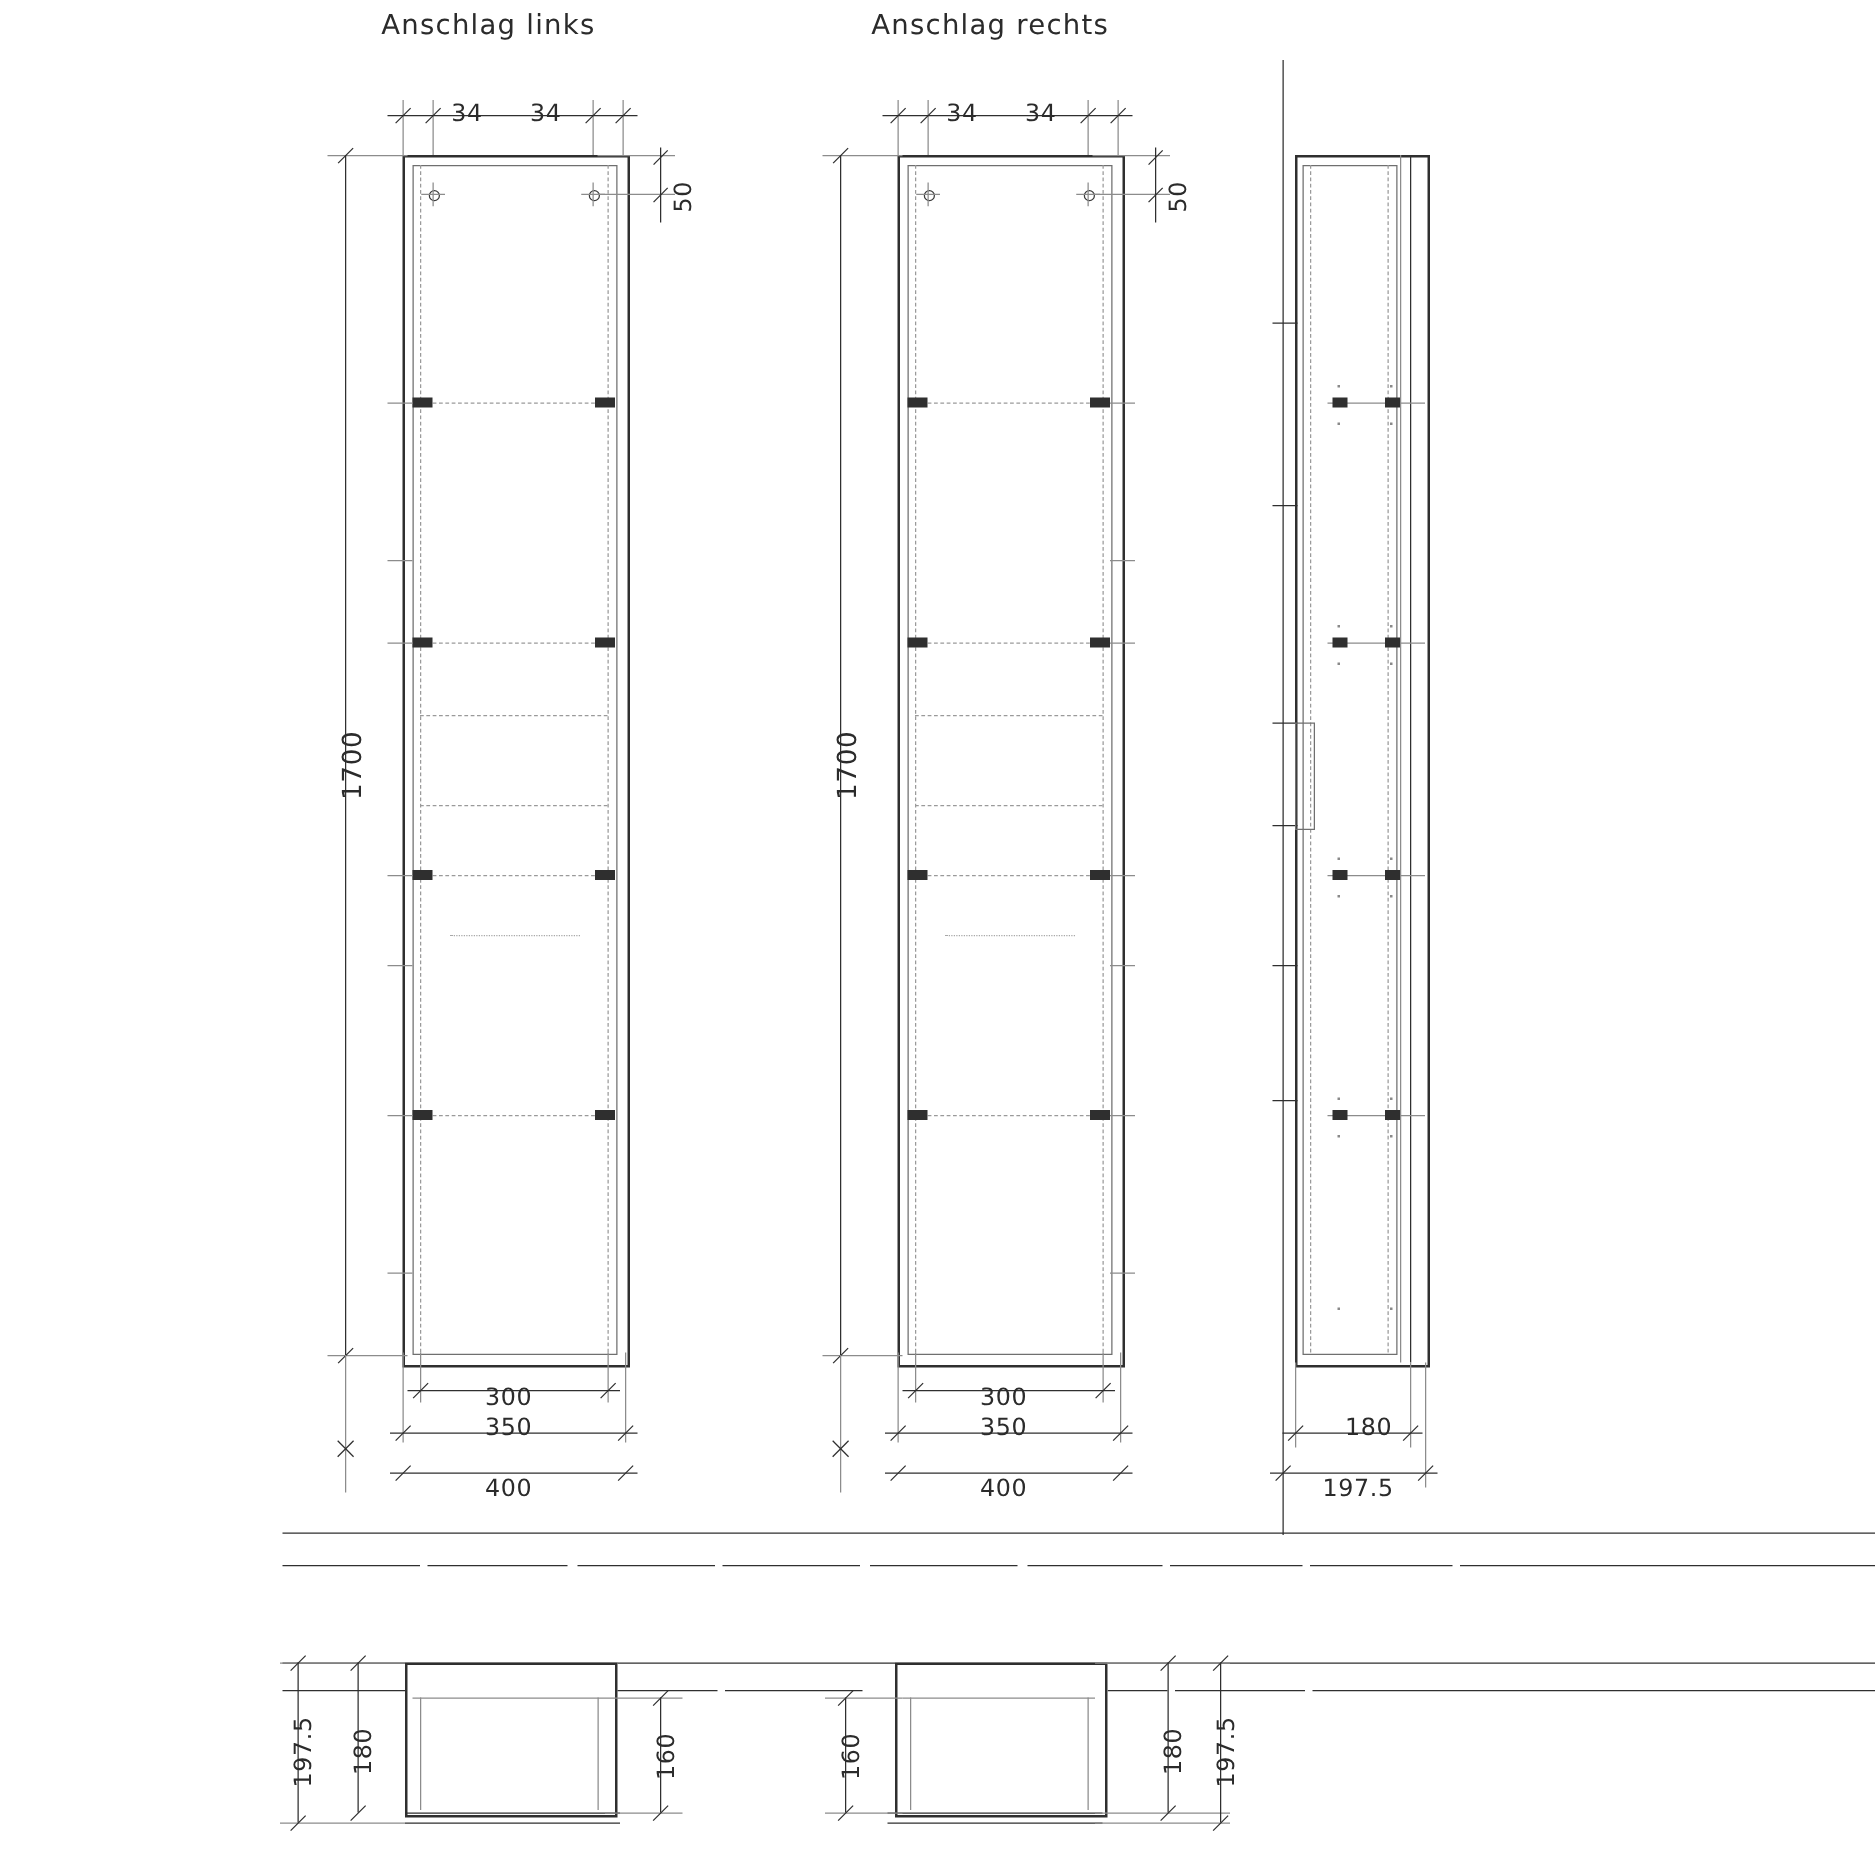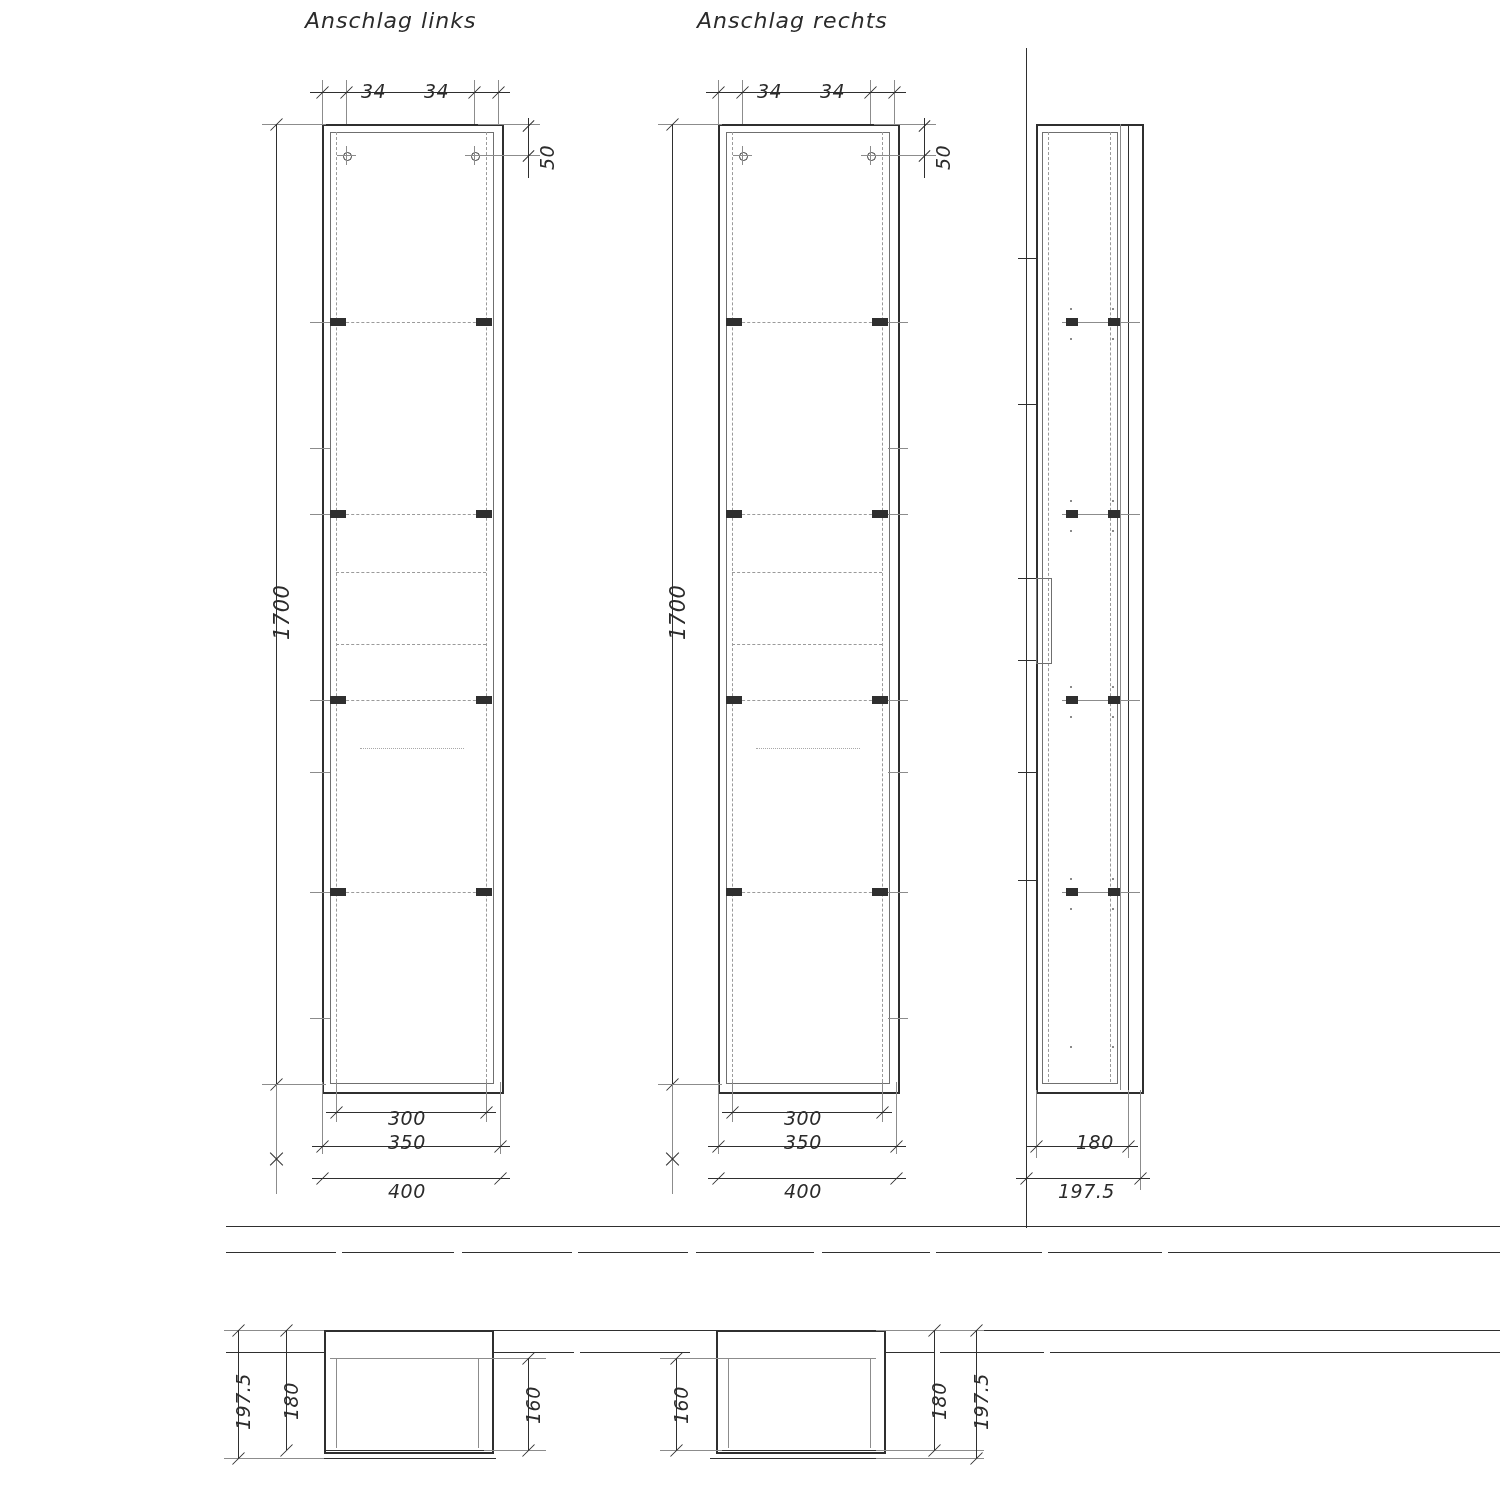--- a/index.html
+++ b/index.html
@@ -1,18 +1,18 @@
 <!DOCTYPE html>
 <html><head>
 <meta charset="utf-8">
 <style>
   html,body{margin:0;padding:0;background:#ffffff;}
   body{width:1500px;height:1500px;position:relative;overflow:hidden;
        font-family:"DejaVu Sans","Liberation Sans",sans-serif;color:#1a1a1a;}
-  .canvas{position:absolute;inset:0;font-style:italic;}
+  .canvas{position:absolute;inset:0;}
   .lbl{position:absolute;font-size:22px;color:#2b2b2b;letter-spacing:1px;white-space:nowrap;}
   .dim{position:absolute;font-size:19px;color:#2b2b2b;white-space:nowrap;letter-spacing:0.5px;}
   .vert{transform-origin:0 0;}
   
   .hl{position:absolute;height:0;border-top:1px solid #2f2f2f;}
   .vl{position:absolute;width:0;border-left:1px solid #2f2f2f;}
   .hl-thin{position:absolute;height:0;border-top:1px solid #8c8c8c;}
   .vl-thin{position:absolute;width:0;border-left:1px solid #8c8c8c;}
   .hl-dash{position:absolute;height:0;border-top:1px dashed #9a9a9a;}
   .vl-dash{position:absolute;width:0;border-left:1px dashed #9a9a9a;}

